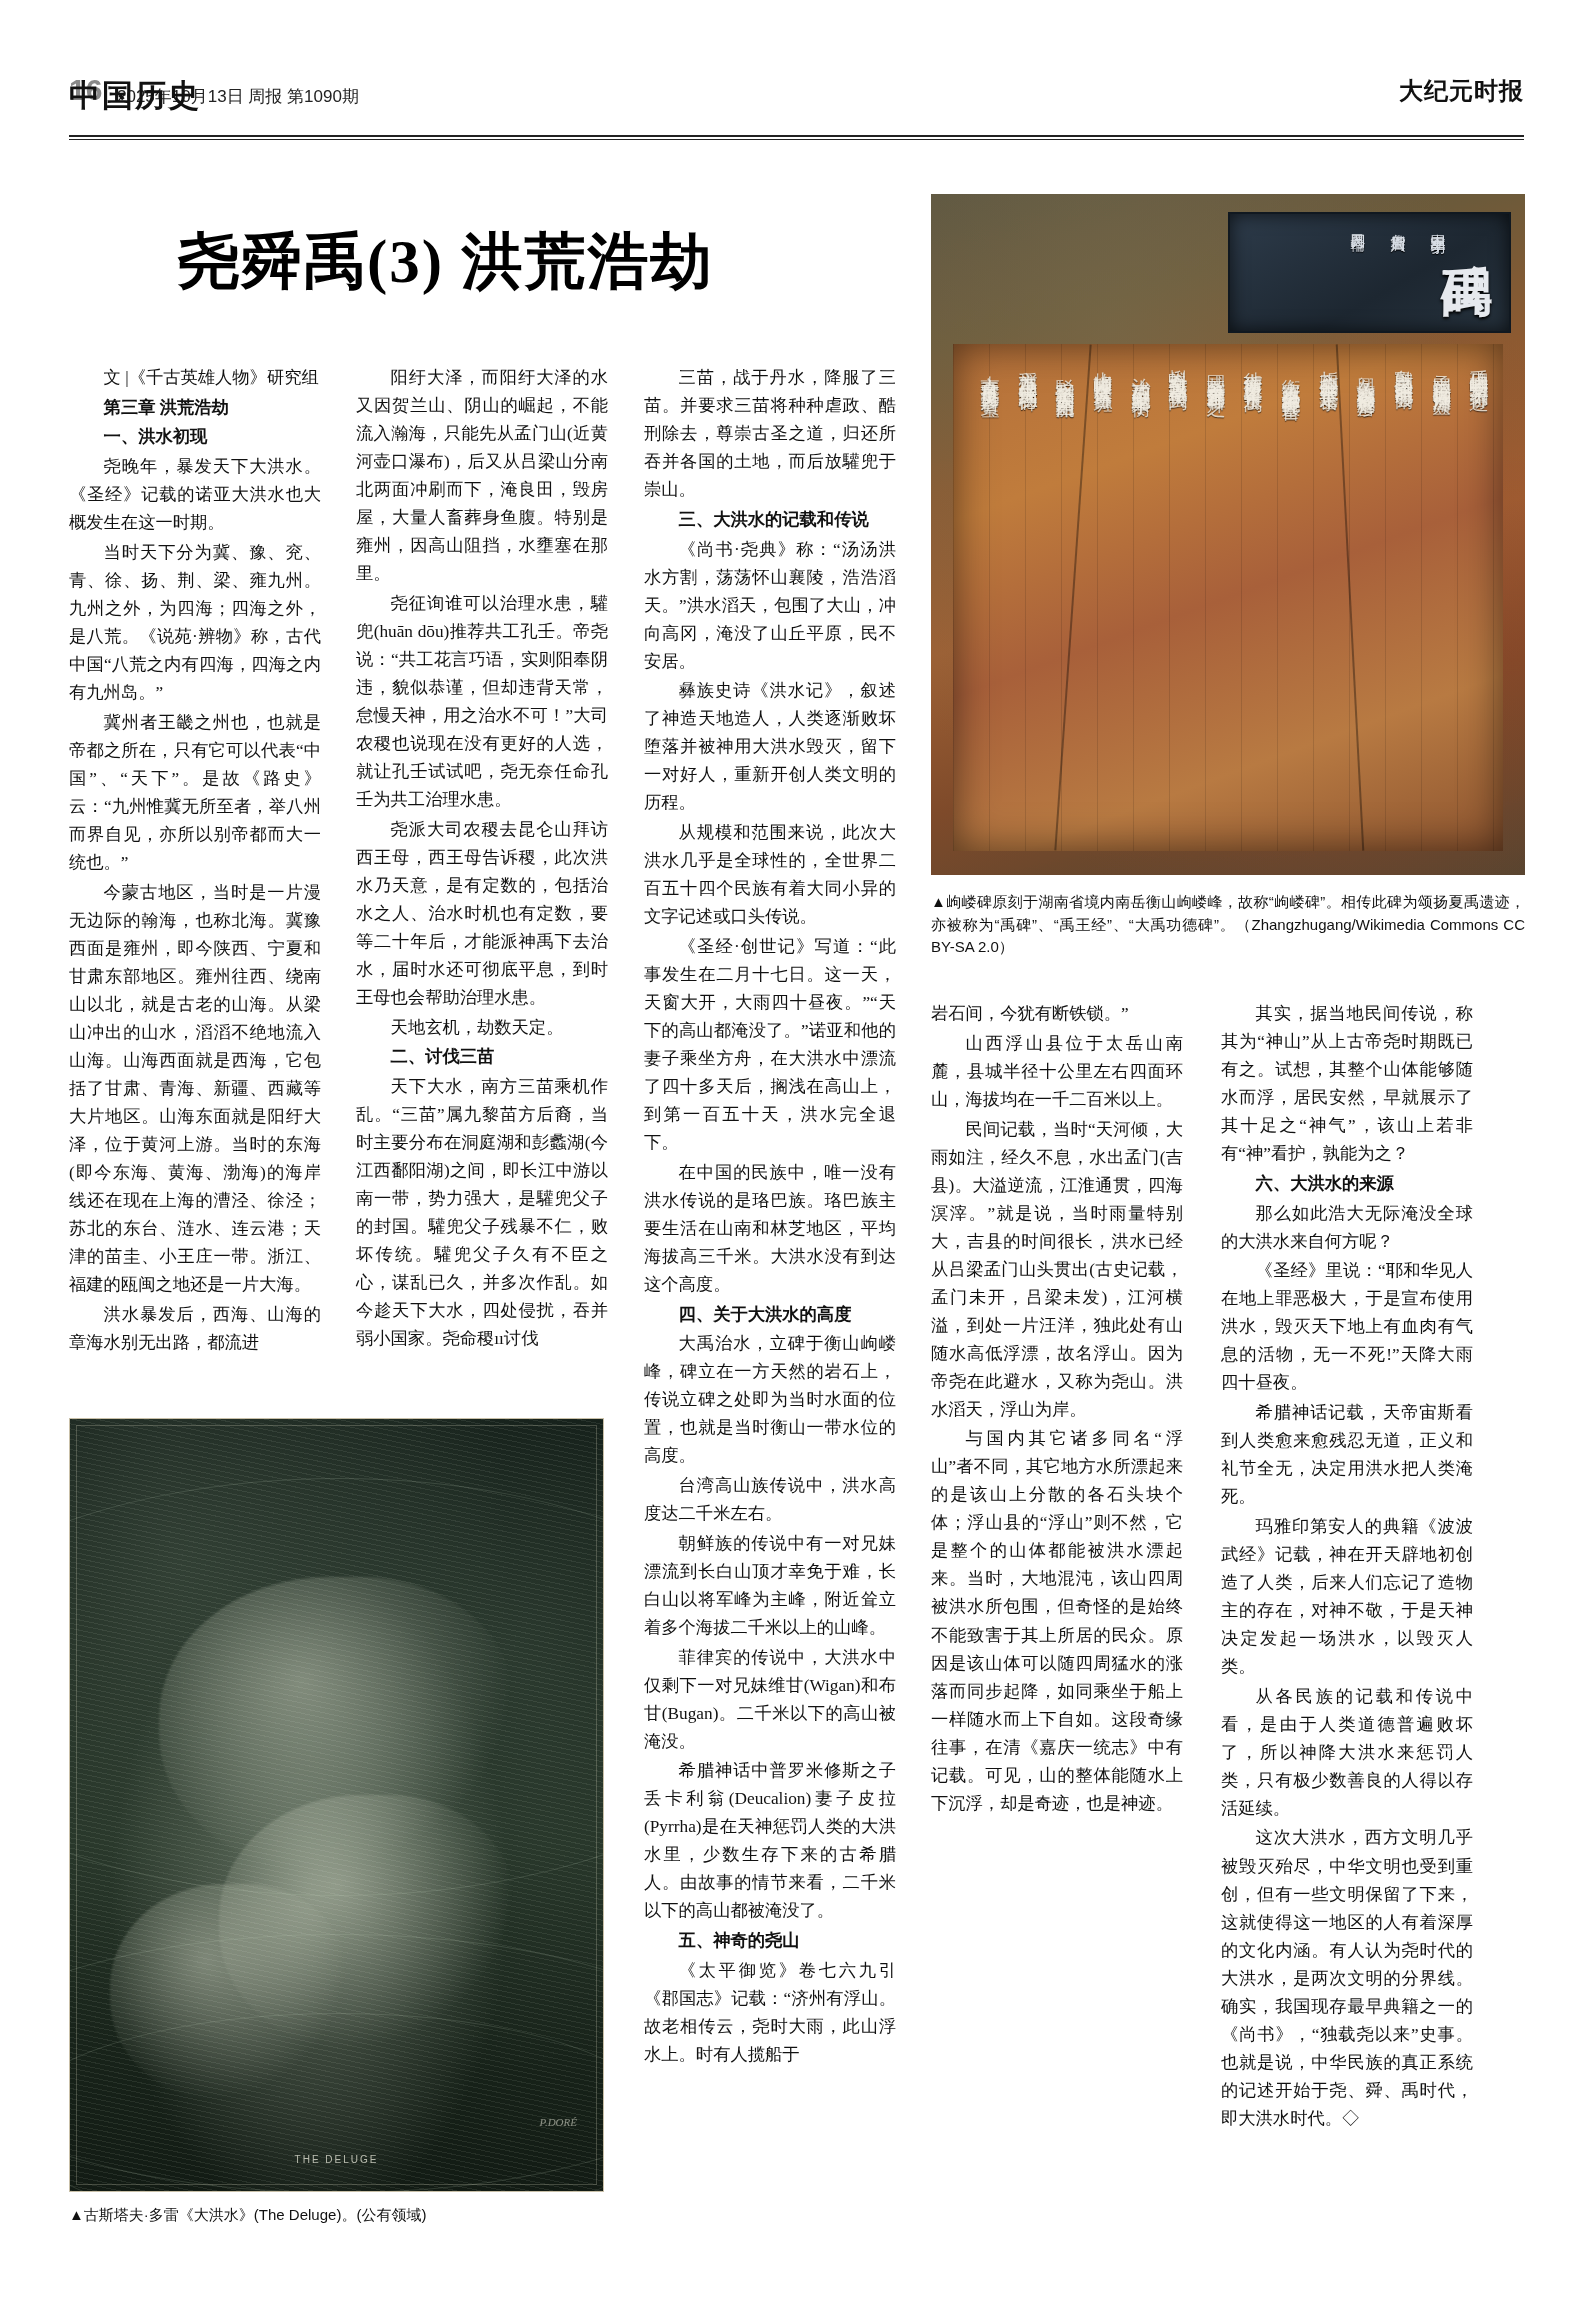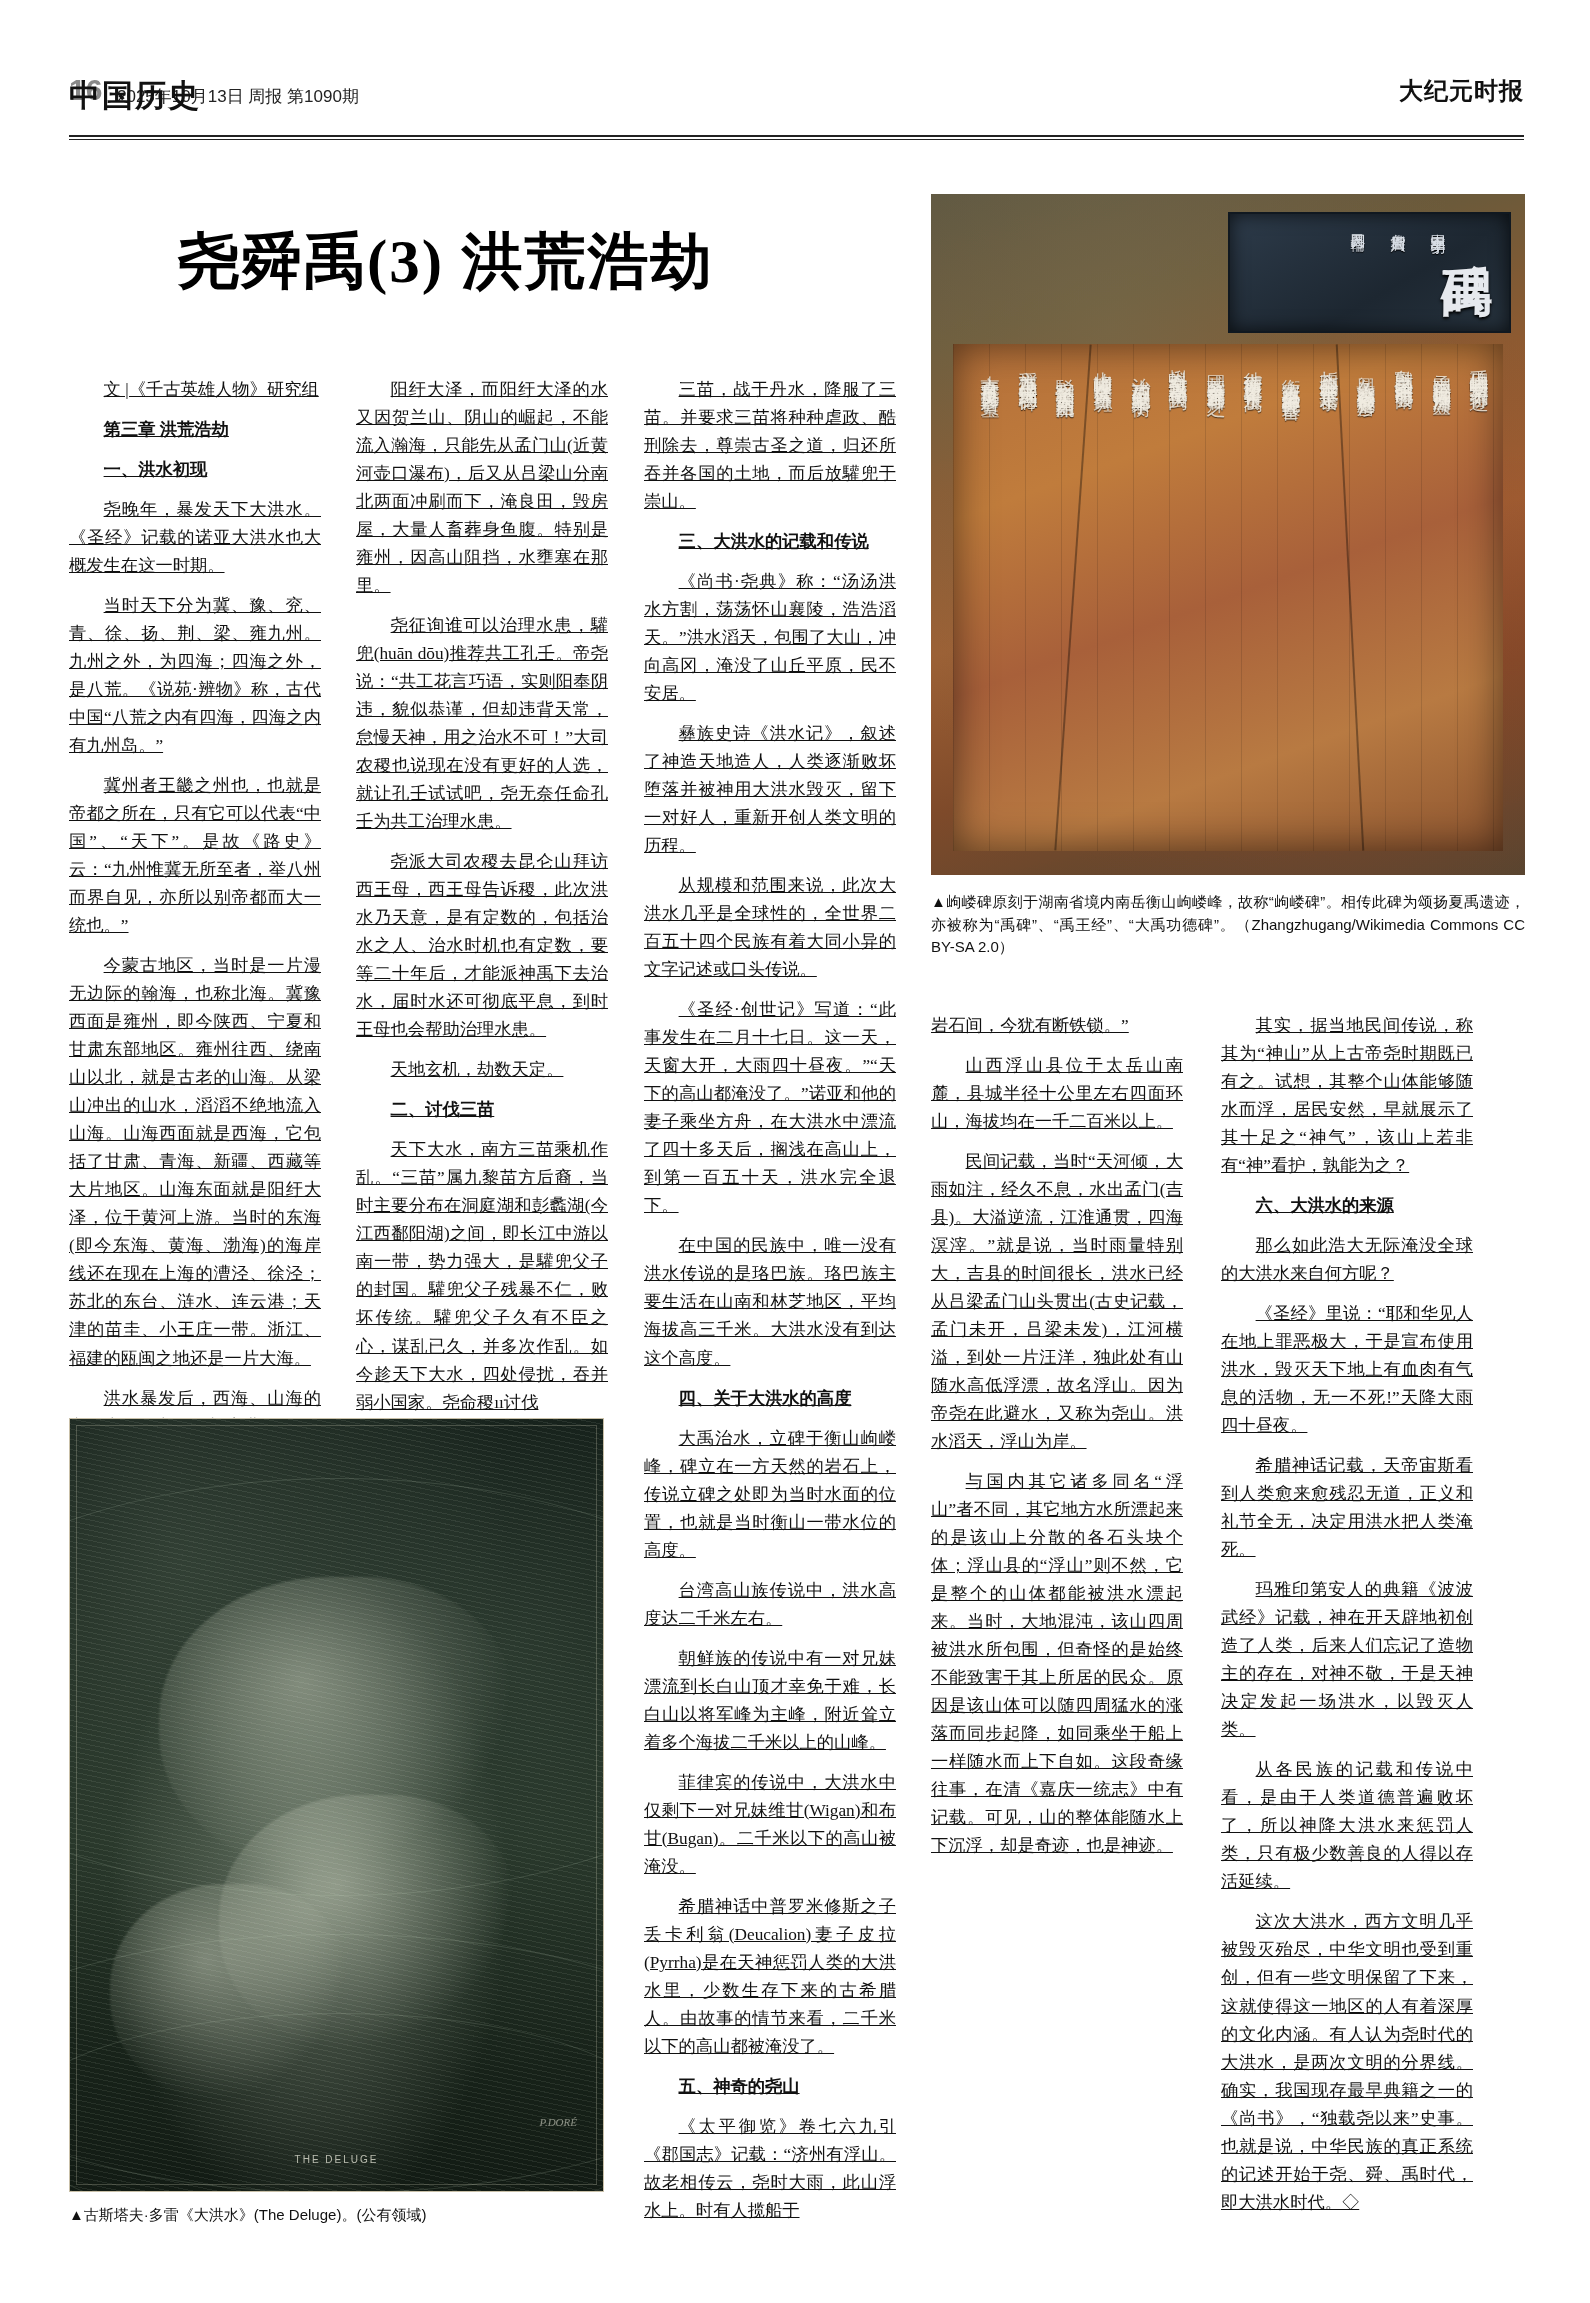--- a/index.html
+++ b/index.html
@@ -62,21 +62,21 @@
   }
 
   
   .col {
     position:absolute;
     font-size:17.3px;
     line-height:1.62;
     text-align:justify;
     color:#111;
   }
-  .col p { margin:12px 0 0.1em 0; text-indent:2em;text-decoration:underline; }
+  .col p { margin:0 0 0.1em 0; text-indent:2em; }
   .col p.noind { text-indent:0; }
   .byline { text-indent:0; margin-bottom:0.35em; }
   .chap {
     text-indent:0; font-weight:bold; margin:0.25em 0 0.3em 0;
   }
   .sub {
     text-indent:0; font-weight:bold; margin:0.55em 0 0.25em 0;
   }
 
   #c1 { left:69px;  top:364px; width:252px; }

